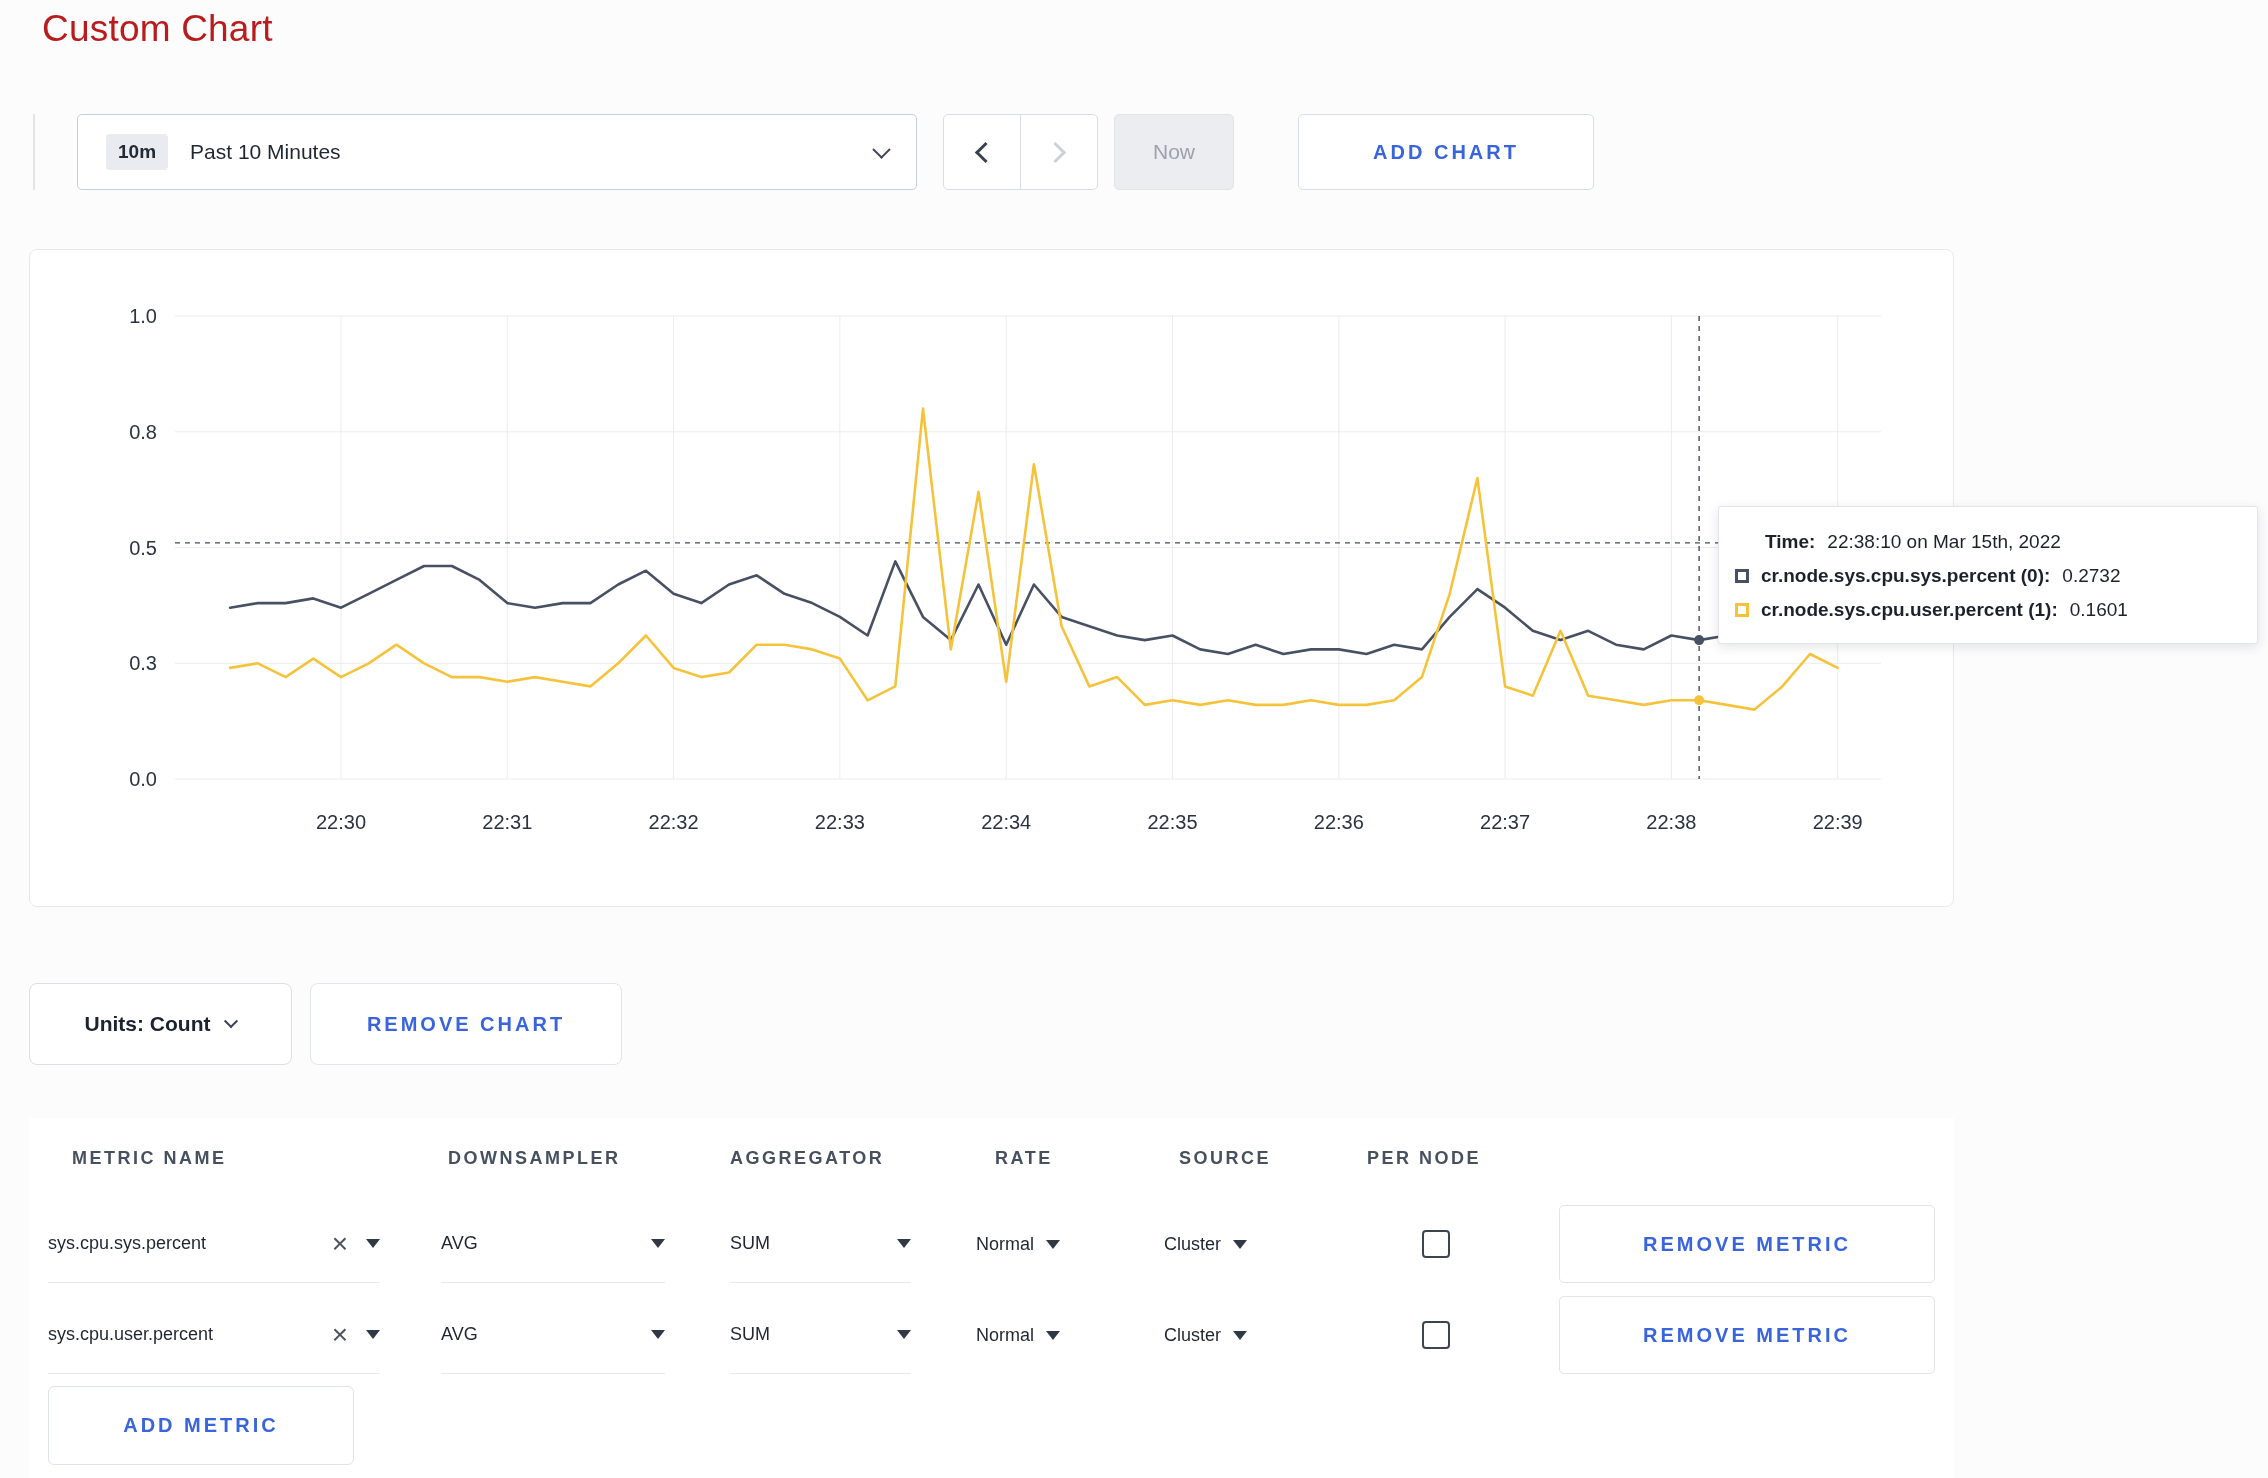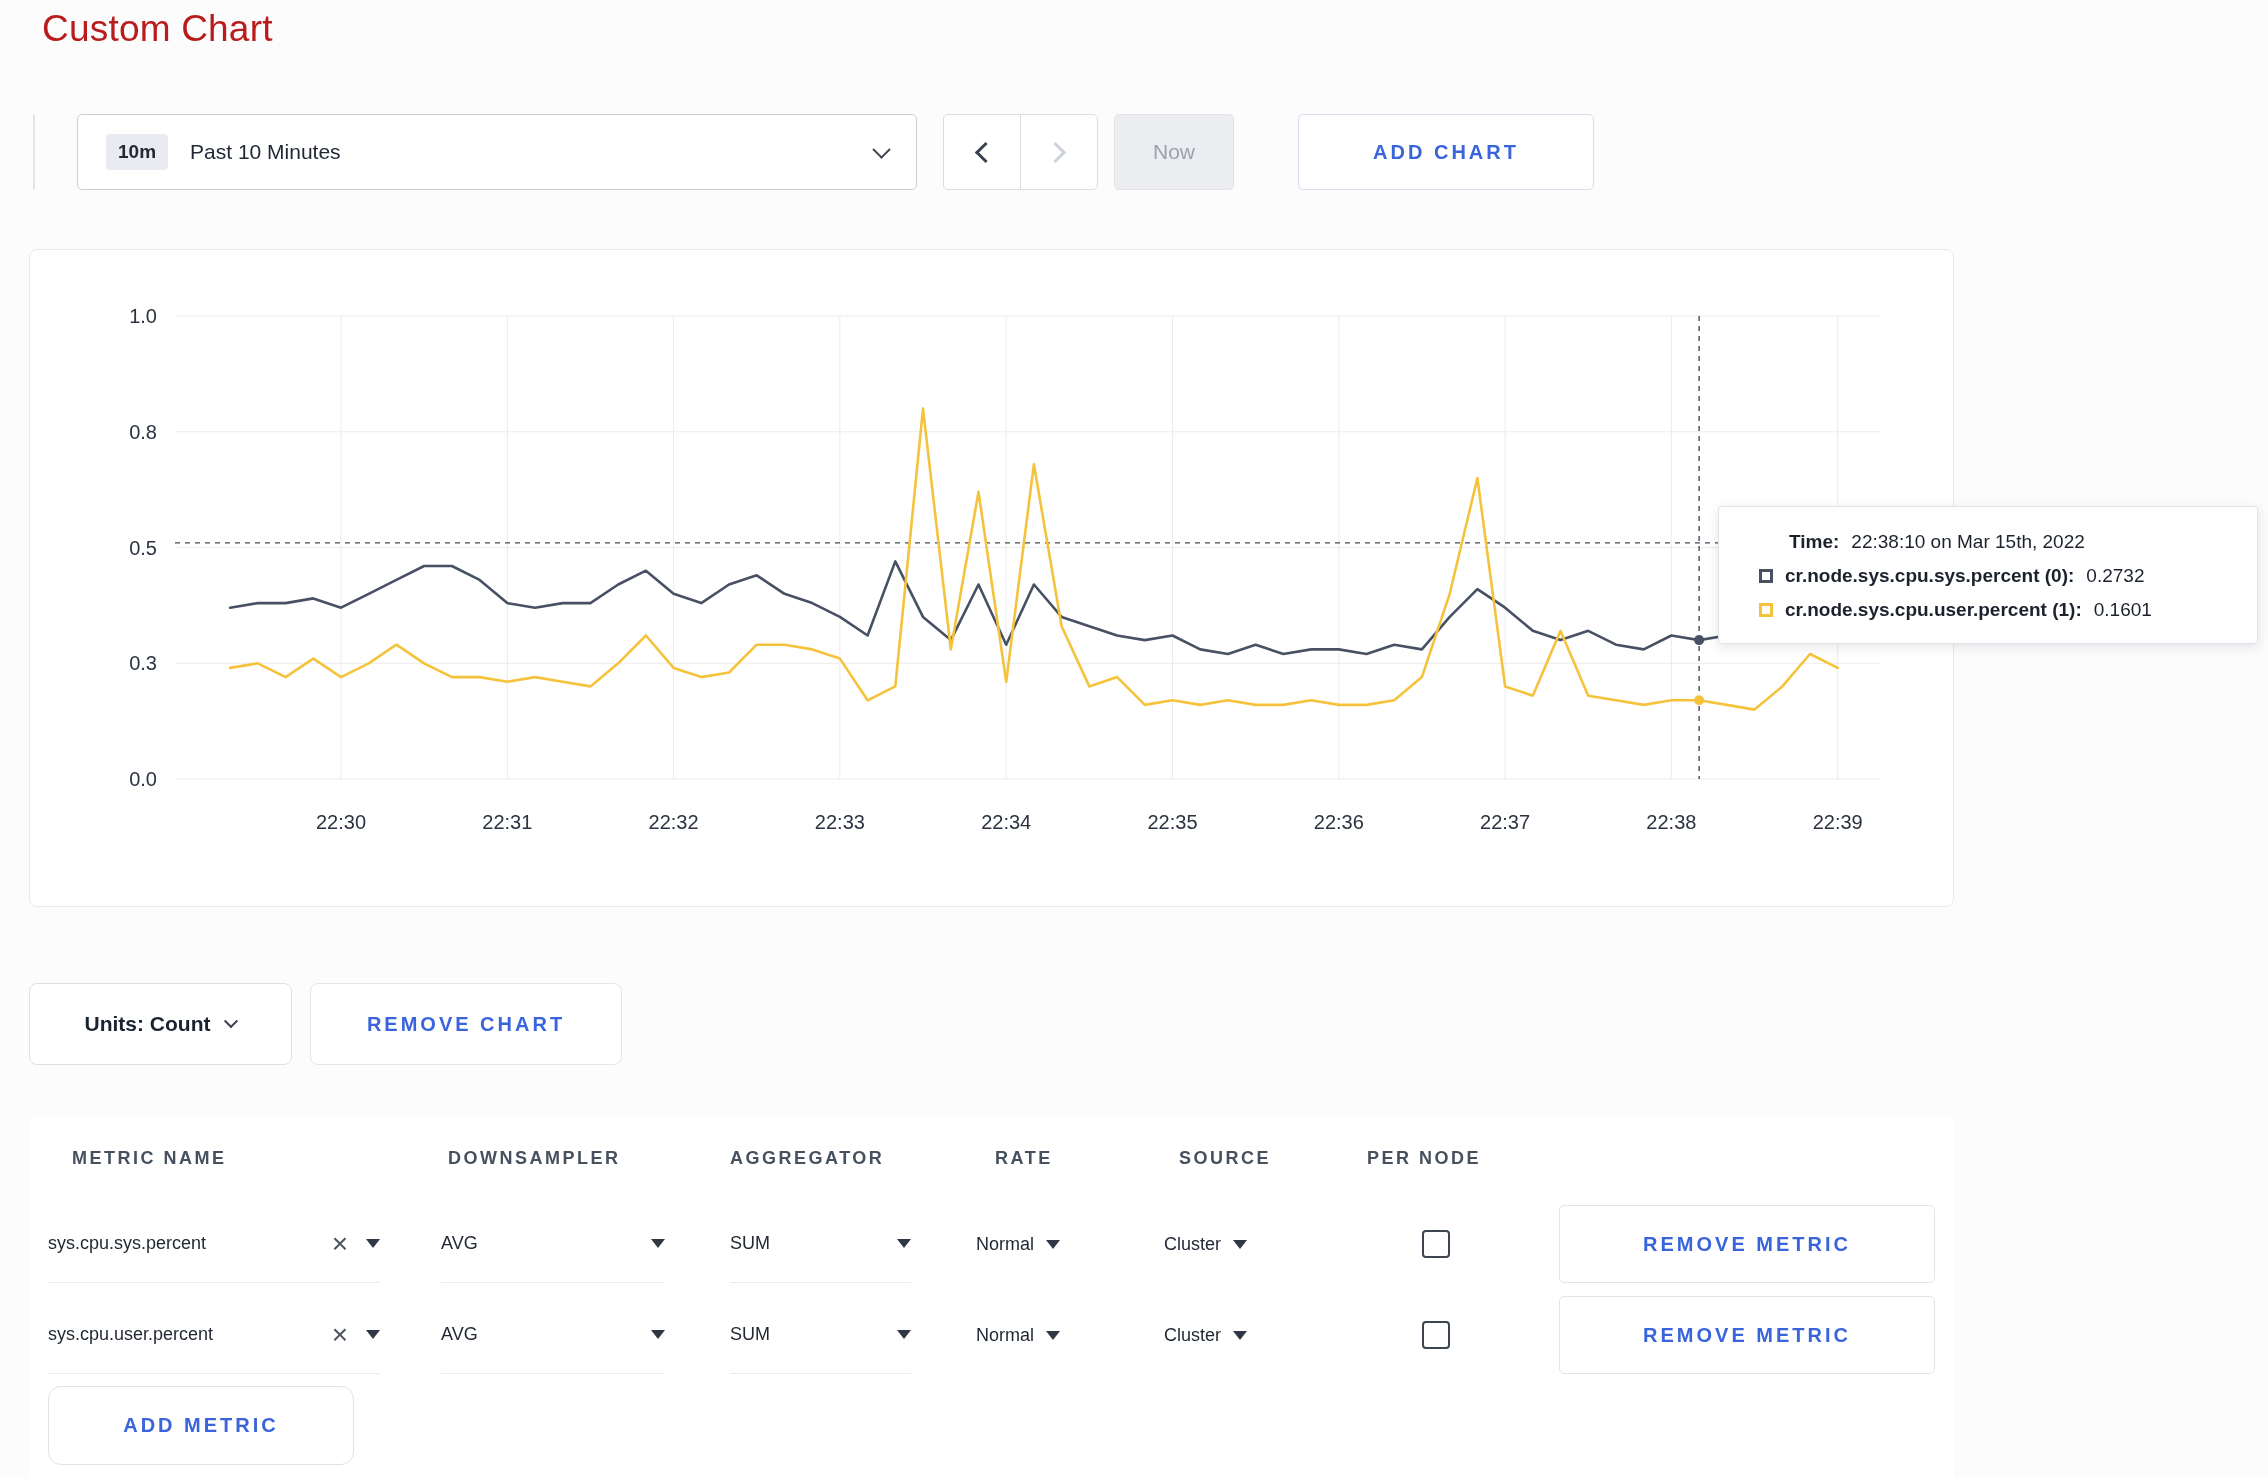--- a/index.html
+++ b/index.html
@@ -69,21 +69,21 @@
 
   .y-axis { position:absolute; left:30px; top:66px; width:97px; height:463px; }
   .y-tick { position:absolute; right:0; font-size:20px; color:#2b3340; transform:translateY(-50%); top:calc(var(--r) * 115.75px); }
   .x-tick { position:absolute; top:561px; width:100px; text-align:center; font-size:20px; color:#2b3340; left:calc(261px + var(--i) * 166.3px); }
 
   
   .tooltip {
     position:absolute; left:1718px; top:506px; width:540px; z-index:10;
     background:#fff; border:1px solid #e3e4e9; border-radius:3px;
     box-shadow:0 3px 12px rgba(30,40,60,.12);
-    padding:24px 24px 22px 40px;
+    padding:24px 24px 22px 16px;
   }
   .tt-time { margin-left:30px; font-size:19px; color:#1c222c; margin-bottom:6px; }
   .tt-time-label { font-weight:700; margin-right:12px; }
   .tt-row { display:flex; align-items:center; font-size:19px; margin-top:12px; }
   .swatch { width:14px; height:14px; border:3px solid #333; background:#fff; margin-right:12px; flex:none; }
   .tt-name { font-weight:700; color:#1c222c; margin-right:12px; }
   .tt-val { color:#1c222c; }
 
   
   .units-btn {
@@ -109,21 +109,21 @@
   .source-cell { left:1135px; width:122px; }
   .x-icon { margin-left:auto; font-size:28px; color:#4d545e; line-height:1; cursor:pointer; }
   .caret { width:0; height:0; border-left:7px solid transparent; border-right:7px solid transparent; border-top:9px solid #2f3844; margin-left:18px; }
   .ds-cell .caret, .agg-cell .caret { margin-left:auto; }
   .rate-cell .caret, .source-cell .caret { margin-left:12px; }
   .checkbox {
     position:absolute; left:1393px; top:31px; width:28px; height:28px;
     border:2px solid #3c4450; border-radius:4px; background:#fff; cursor:pointer;
   }
   .remove-metric-btn { position:absolute; left:1530px; top:6px; width:376px; height:78px; border-color:#e2e4ea; }
-  .add-metric-btn { position:absolute; left:19px; top:268px; width:306px; height:79px; border-color:#dee2e9; border-radius:13px; }
+  .add-metric-btn { position:absolute; left:19px; top:268px; width:306px; height:79px; border-color:#dee2e9; border-radius:6px; }
 </style>
 </head>
 <body>
 
 <div class="app">
 
   <h1 class="page-title">Custom Chart</h1>
 
   <div class="toolbar-divider"></div>
 

